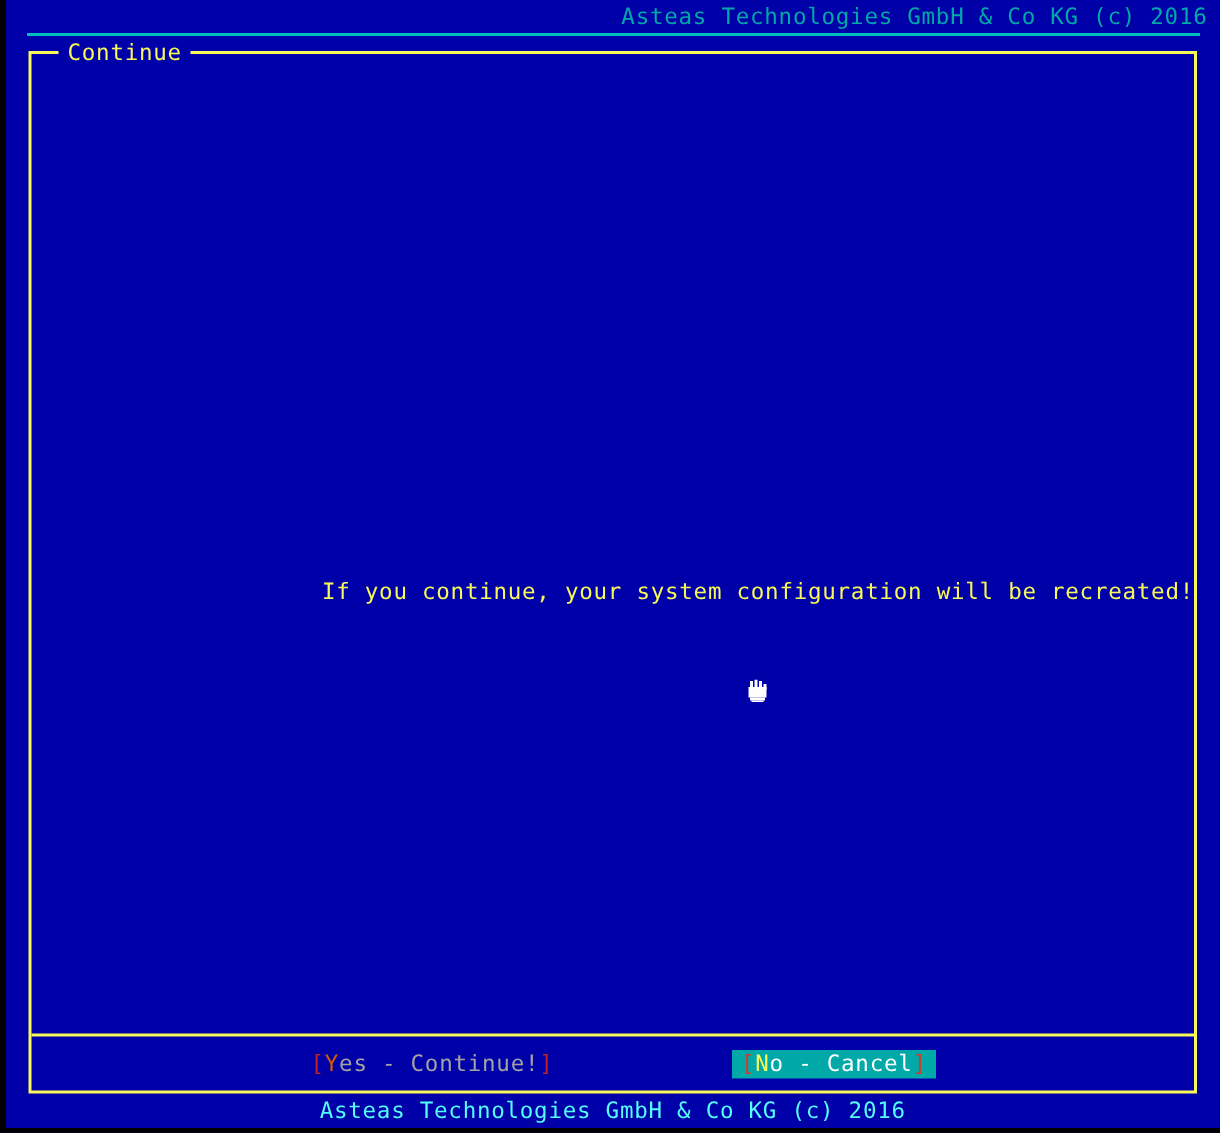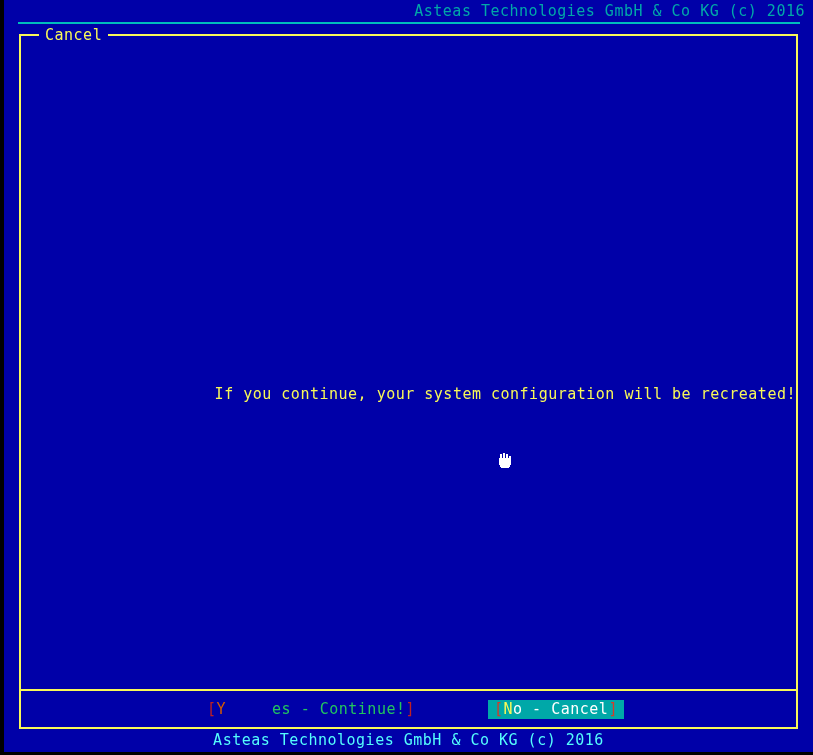--- a/index.html
+++ b/index.html
@@ -143,21 +143,21 @@
     white-space: pre;
     cursor: default;
   }
   .btn-yes { left: 186px; }
   .btn-no  { left: 467px; background: #00a8a8; padding: 0 6px; }
 
   .brk      { color: #c02020; }
   .brk-sel  { color: #d43a2a; }
   .hot-yes  { color: #d45a00; }
   .hot-no   { color: #f8f858; }
-  .lbl-yes  { color: #22c55e; margin-left: 46px; }
+  .lbl-yes  { color: #a3a3a3; }
   .lbl-no   { color: #ffffff; }
 
   
   .footer {
     position: absolute;
     left: 0;
     bottom: 2px;
     width: 809px;
     height: 20px;
     text-align: center;
@@ -184,21 +184,21 @@
 <div class="screen">
   <div class="console">
 
     <div class="titlebar">
       <div class="title-right">Asteas Technologies GmbH &amp; Co KG (c) 2016</div>
     </div>
     <div class="title-rule"></div>
 
     <div class="frame">
 
-      <div class="frame-label">Cancel</div>
+      <div class="frame-label">Continue</div>
 
       <div class="body-area">
         <div class="message">
           <span class="line">If you continue, your system configuration will be recreated!</span>
         </div>
       </div>
 
       <div class="button-sep"></div>
 
       <div class="buttonbar">

